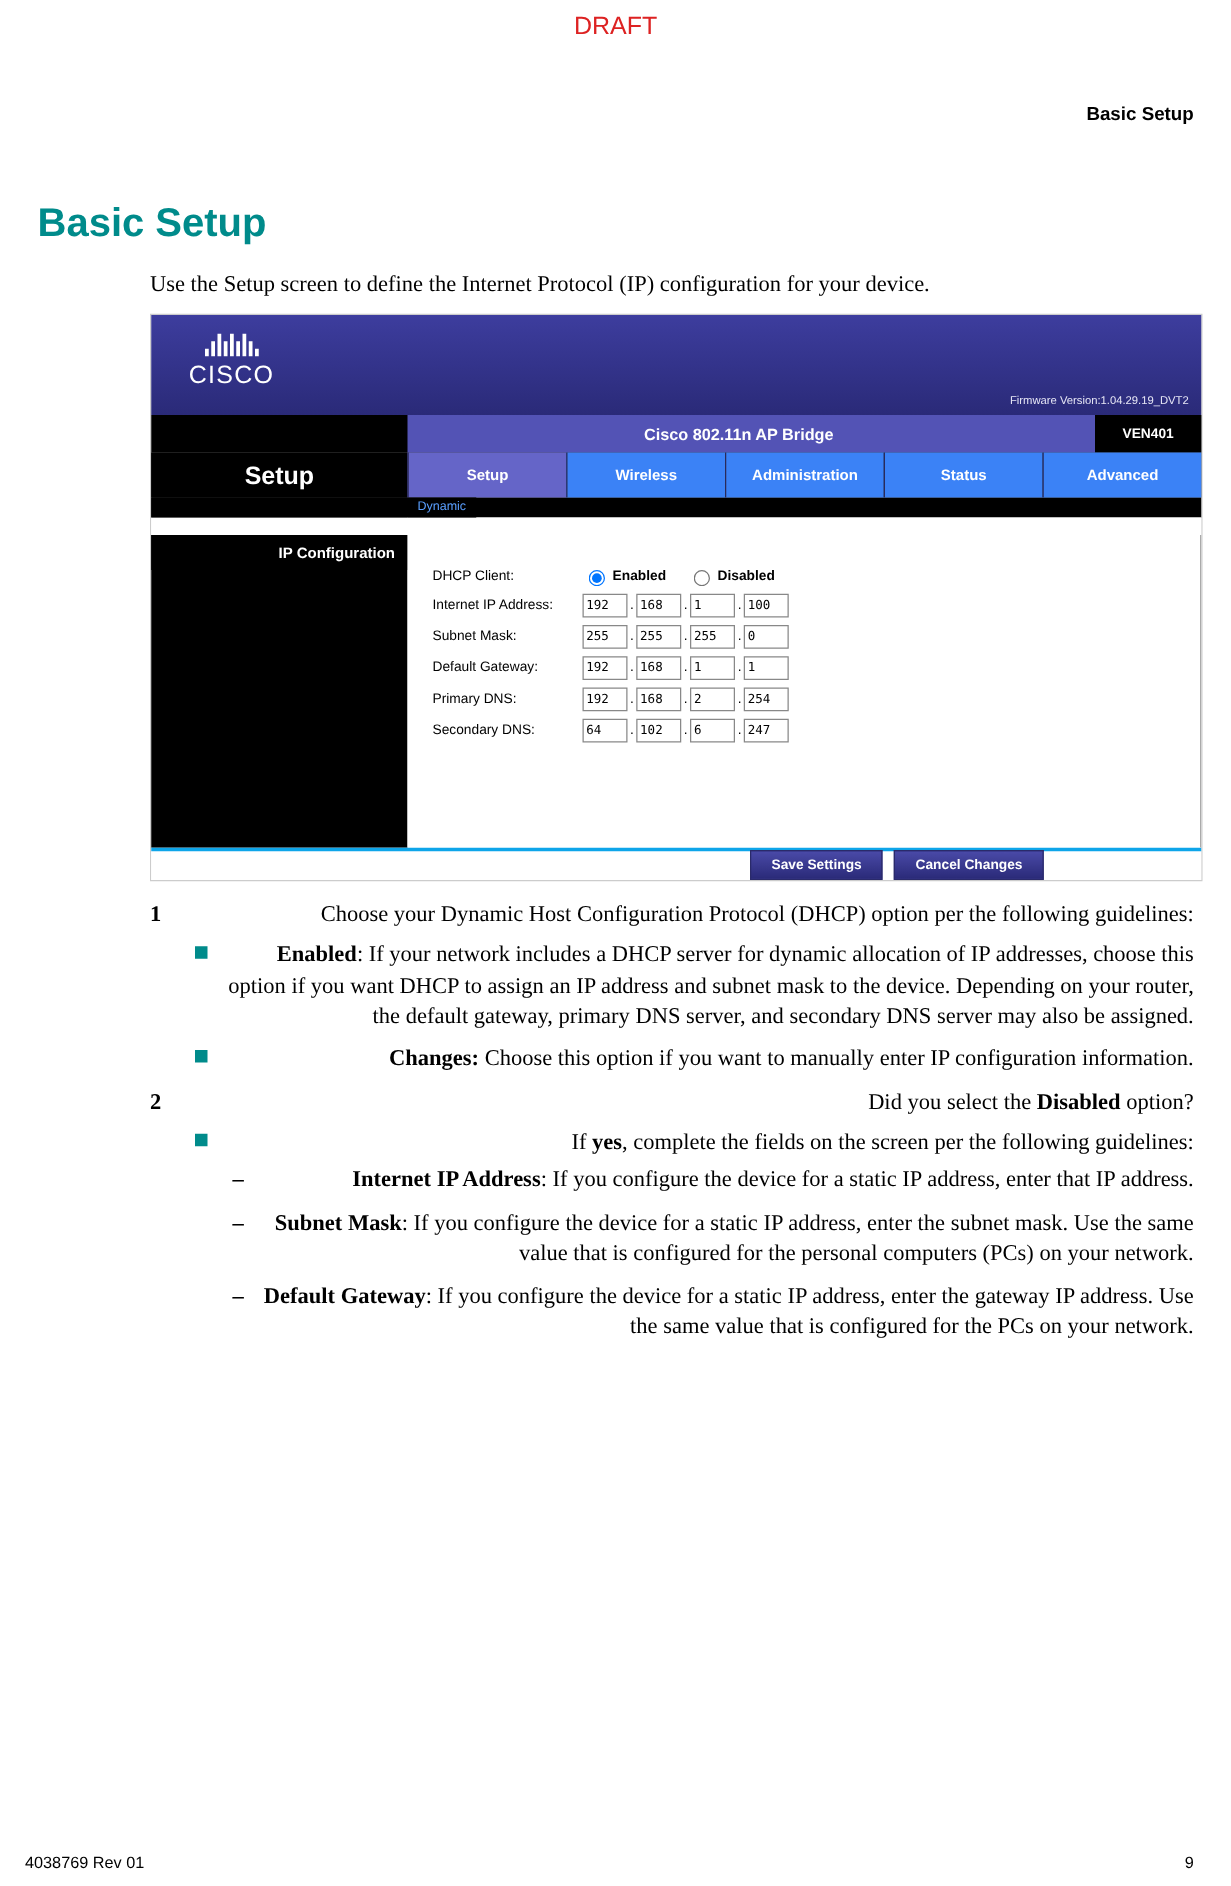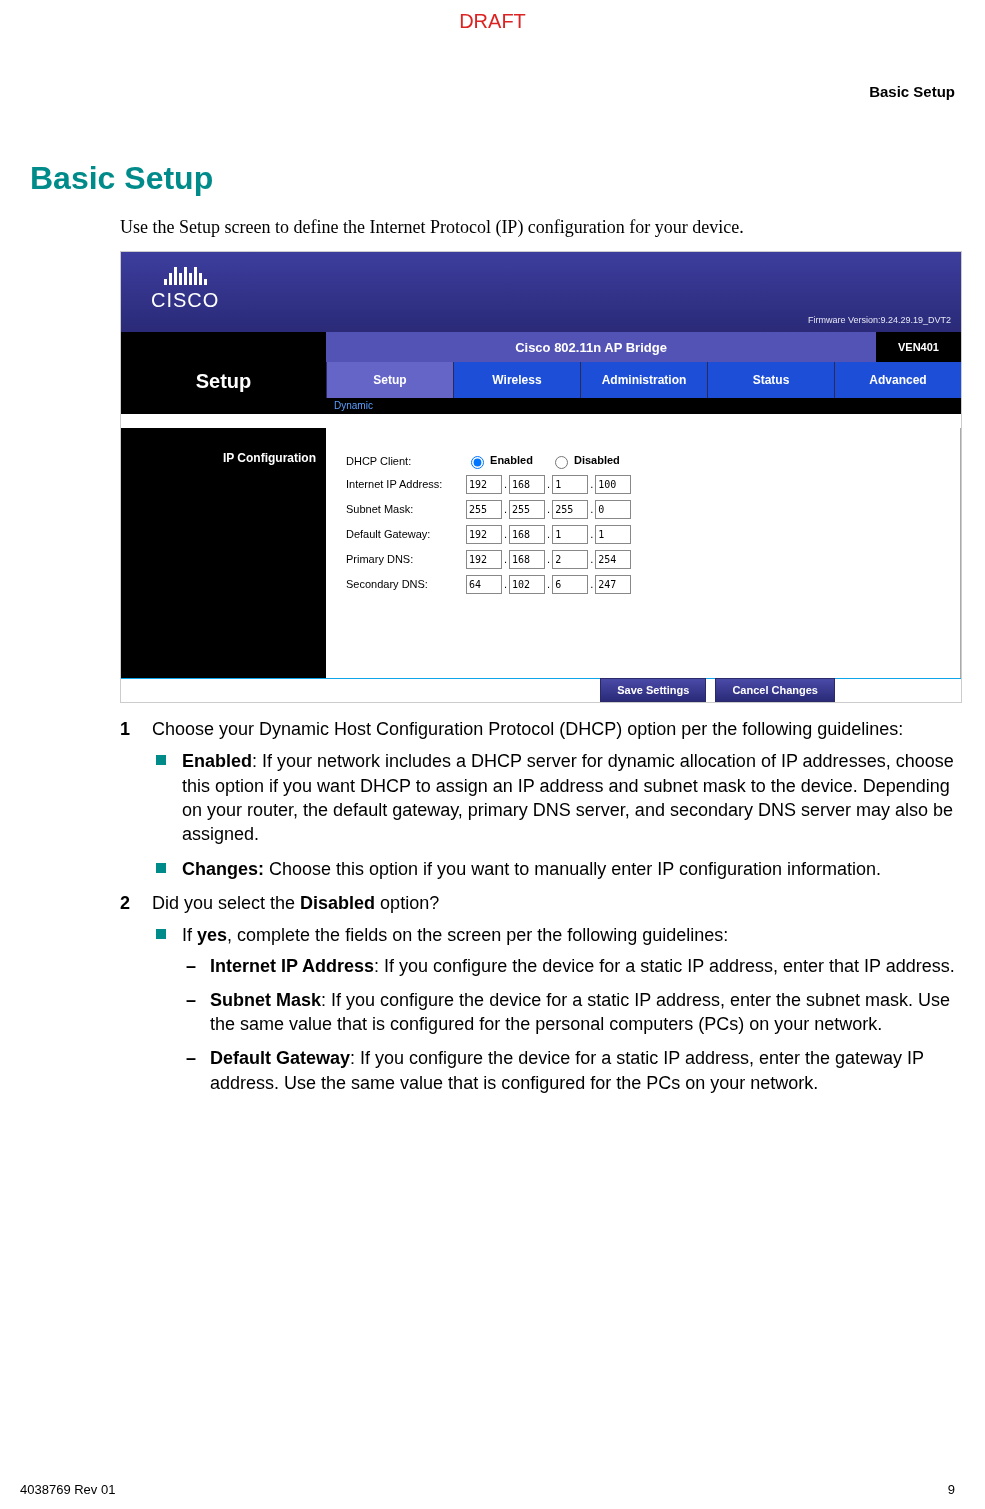--- a/index.html
+++ b/index.html
@@ -136,21 +136,21 @@
     flex: 1;
     display: flex;
   }
   .ui-tab {
     flex: 1;
     text-align: center;
     color: #fff;
     font-weight: bold;
     font-size: 12px;
     padding-top: 10px;
-    background: #1d4ed8;
+    background: #3b82f6;
     border-left: 1px solid #2a2a5a;
     cursor: pointer;
   }
   .ui-tab.active {
     background: #6565c8;
   }
   .ui-subnav {
     display: flex;
     background: #000;
     height: 16px;
@@ -166,21 +166,21 @@
     display: flex;
     min-height: 250px;
   }
   .ui-side {
     width: 205px;
     background: #000;
     color: #fff;
   }
   .ui-side-label {
     text-align: right;
-    padding: 22px 10px;
+    padding: 6px 10px;
     font-weight: bold;
     font-size: 12px;
     background:#000;
   }
   .ui-form-area {
     flex: 1;
     background: #fff;
     padding: 25px 20px 20px 20px;
     border-right: 1px solid #aaa;
   }
@@ -210,21 +210,21 @@
     padding: 1px 2px;
     text-align: left;
     font-family: monospace;
   }
   .dot { margin: 0 2px; }
   .ui-buttons-row {
     background: #fff;
     padding: 4px 0;
     display: flex;
     justify-content: flex-end;
-    border-top: 1px solid #0ea5e9;
+    border-top: 3px solid #0ea5e9;
   }
   .ui-btn {
     background: linear-gradient(#4a4aa8, #2a2a78);
     color: #fff;
     font-weight: bold;
     font-size: 11px;
     padding: 5px 16px;
     margin-right: 6px;
     border: 1px solid #2a2a6a;
     cursor: pointer;
@@ -232,21 +232,22 @@
   .ui-buttons-wrap {
      margin-right: 120px;
   }
 
   
   ol.steps {
     list-style: none;
     padding: 0;
     margin: 0;
     counter-reset: step;
-    font-family: Liberation Sans, sans-serif;
+    font-family: Liberation Serif, serif;
+    text-align: right;
   }
   ol.steps > li {
     counter-increment: step;
     position: relative;
     padding-left: 32px;
     margin-bottom: 10px;
   }
   ol.steps > li::before {
     content: counter(step);
     position: absolute;
@@ -323,21 +324,21 @@
             <span style="height:18px;margin-top:0"></span>
             <span style="height:12px;margin-top:6px"></span>
             <span style="height:18px;margin-top:0"></span>
             <span style="height:12px;margin-top:6px"></span>
             <span style="height:18px;margin-top:0"></span>
             <span style="height:12px;margin-top:6px"></span>
             <span style="height:6px;margin-top:12px"></span>
           </div>
           <div class="cisco-text">CISCO</div>
         </div>
-        <div class="firmware">Firmware Version:9.24.29.19_DVT2</div>
+        <div class="firmware">Firmware Version:1.04.29.19_DVT2</div>
       </div>
 
       <div class="ui-title-row">
         <div class="ui-title-left"></div>
         <div class="ui-title-mid">Cisco 802.11n AP Bridge</div>
         <div class="ui-title-model">VEN401</div>
       </div>
 
       <div class="ui-nav-row">
         <div class="ui-nav-section">Setup</div>

